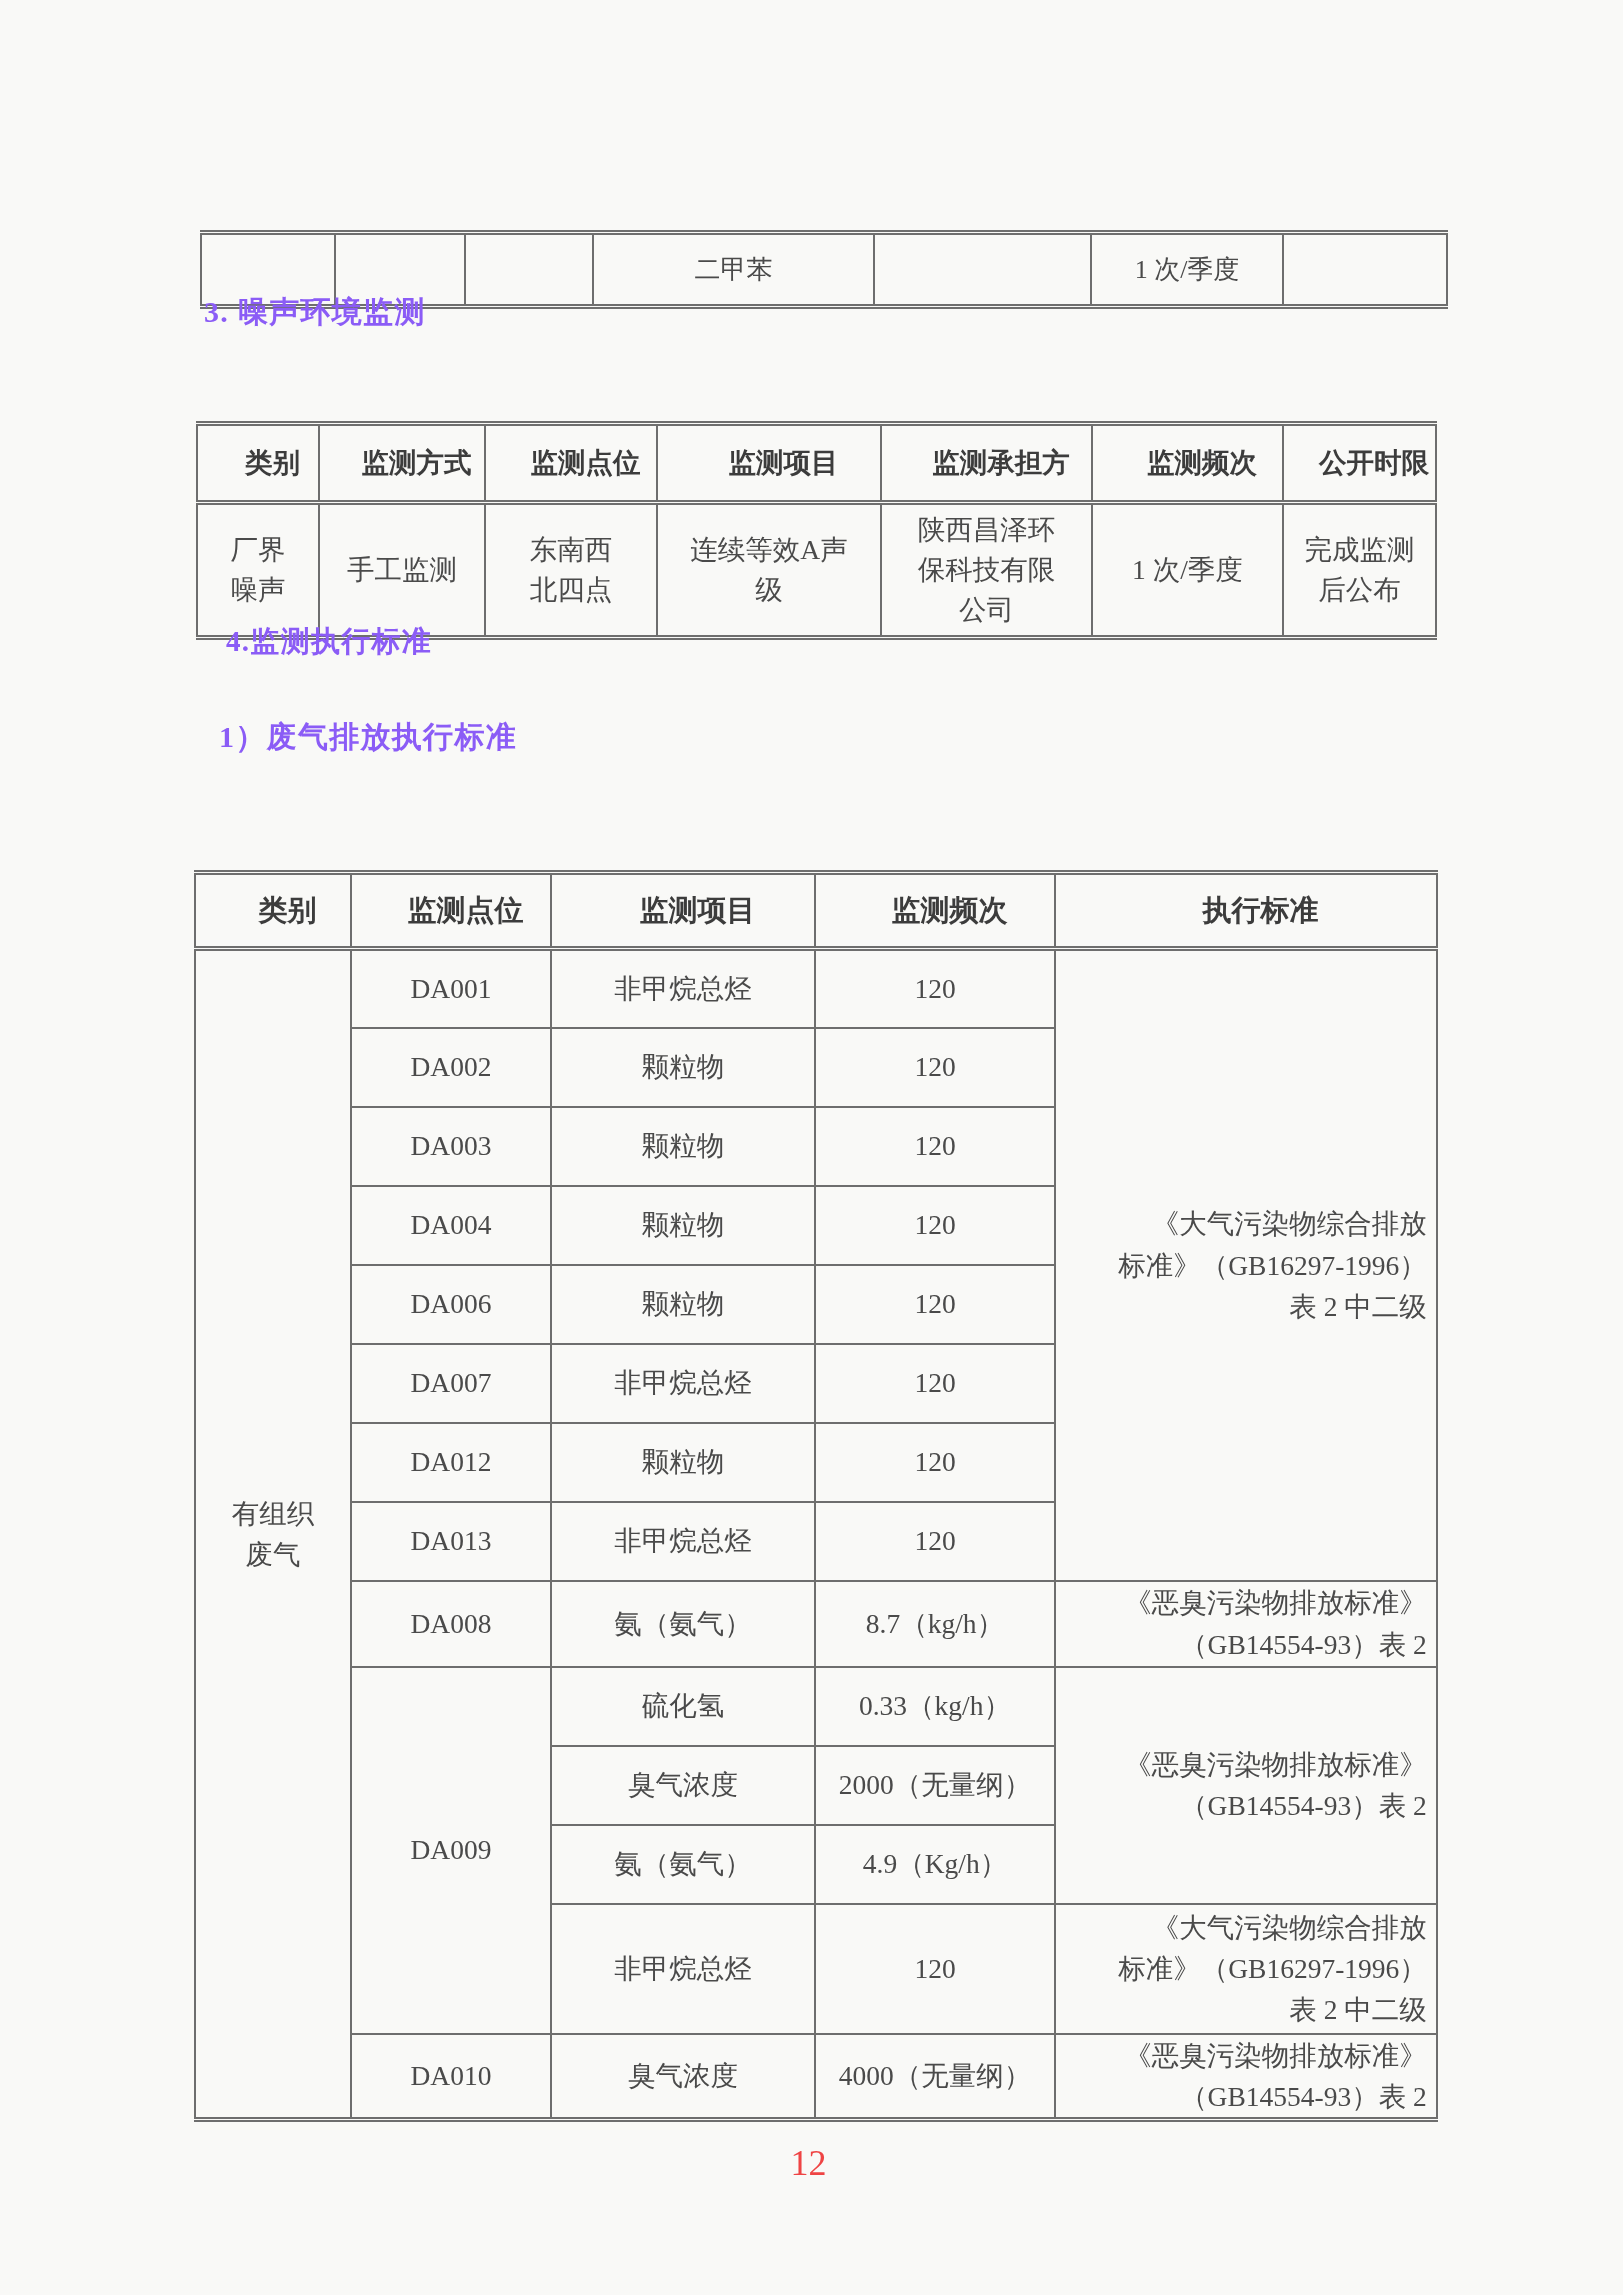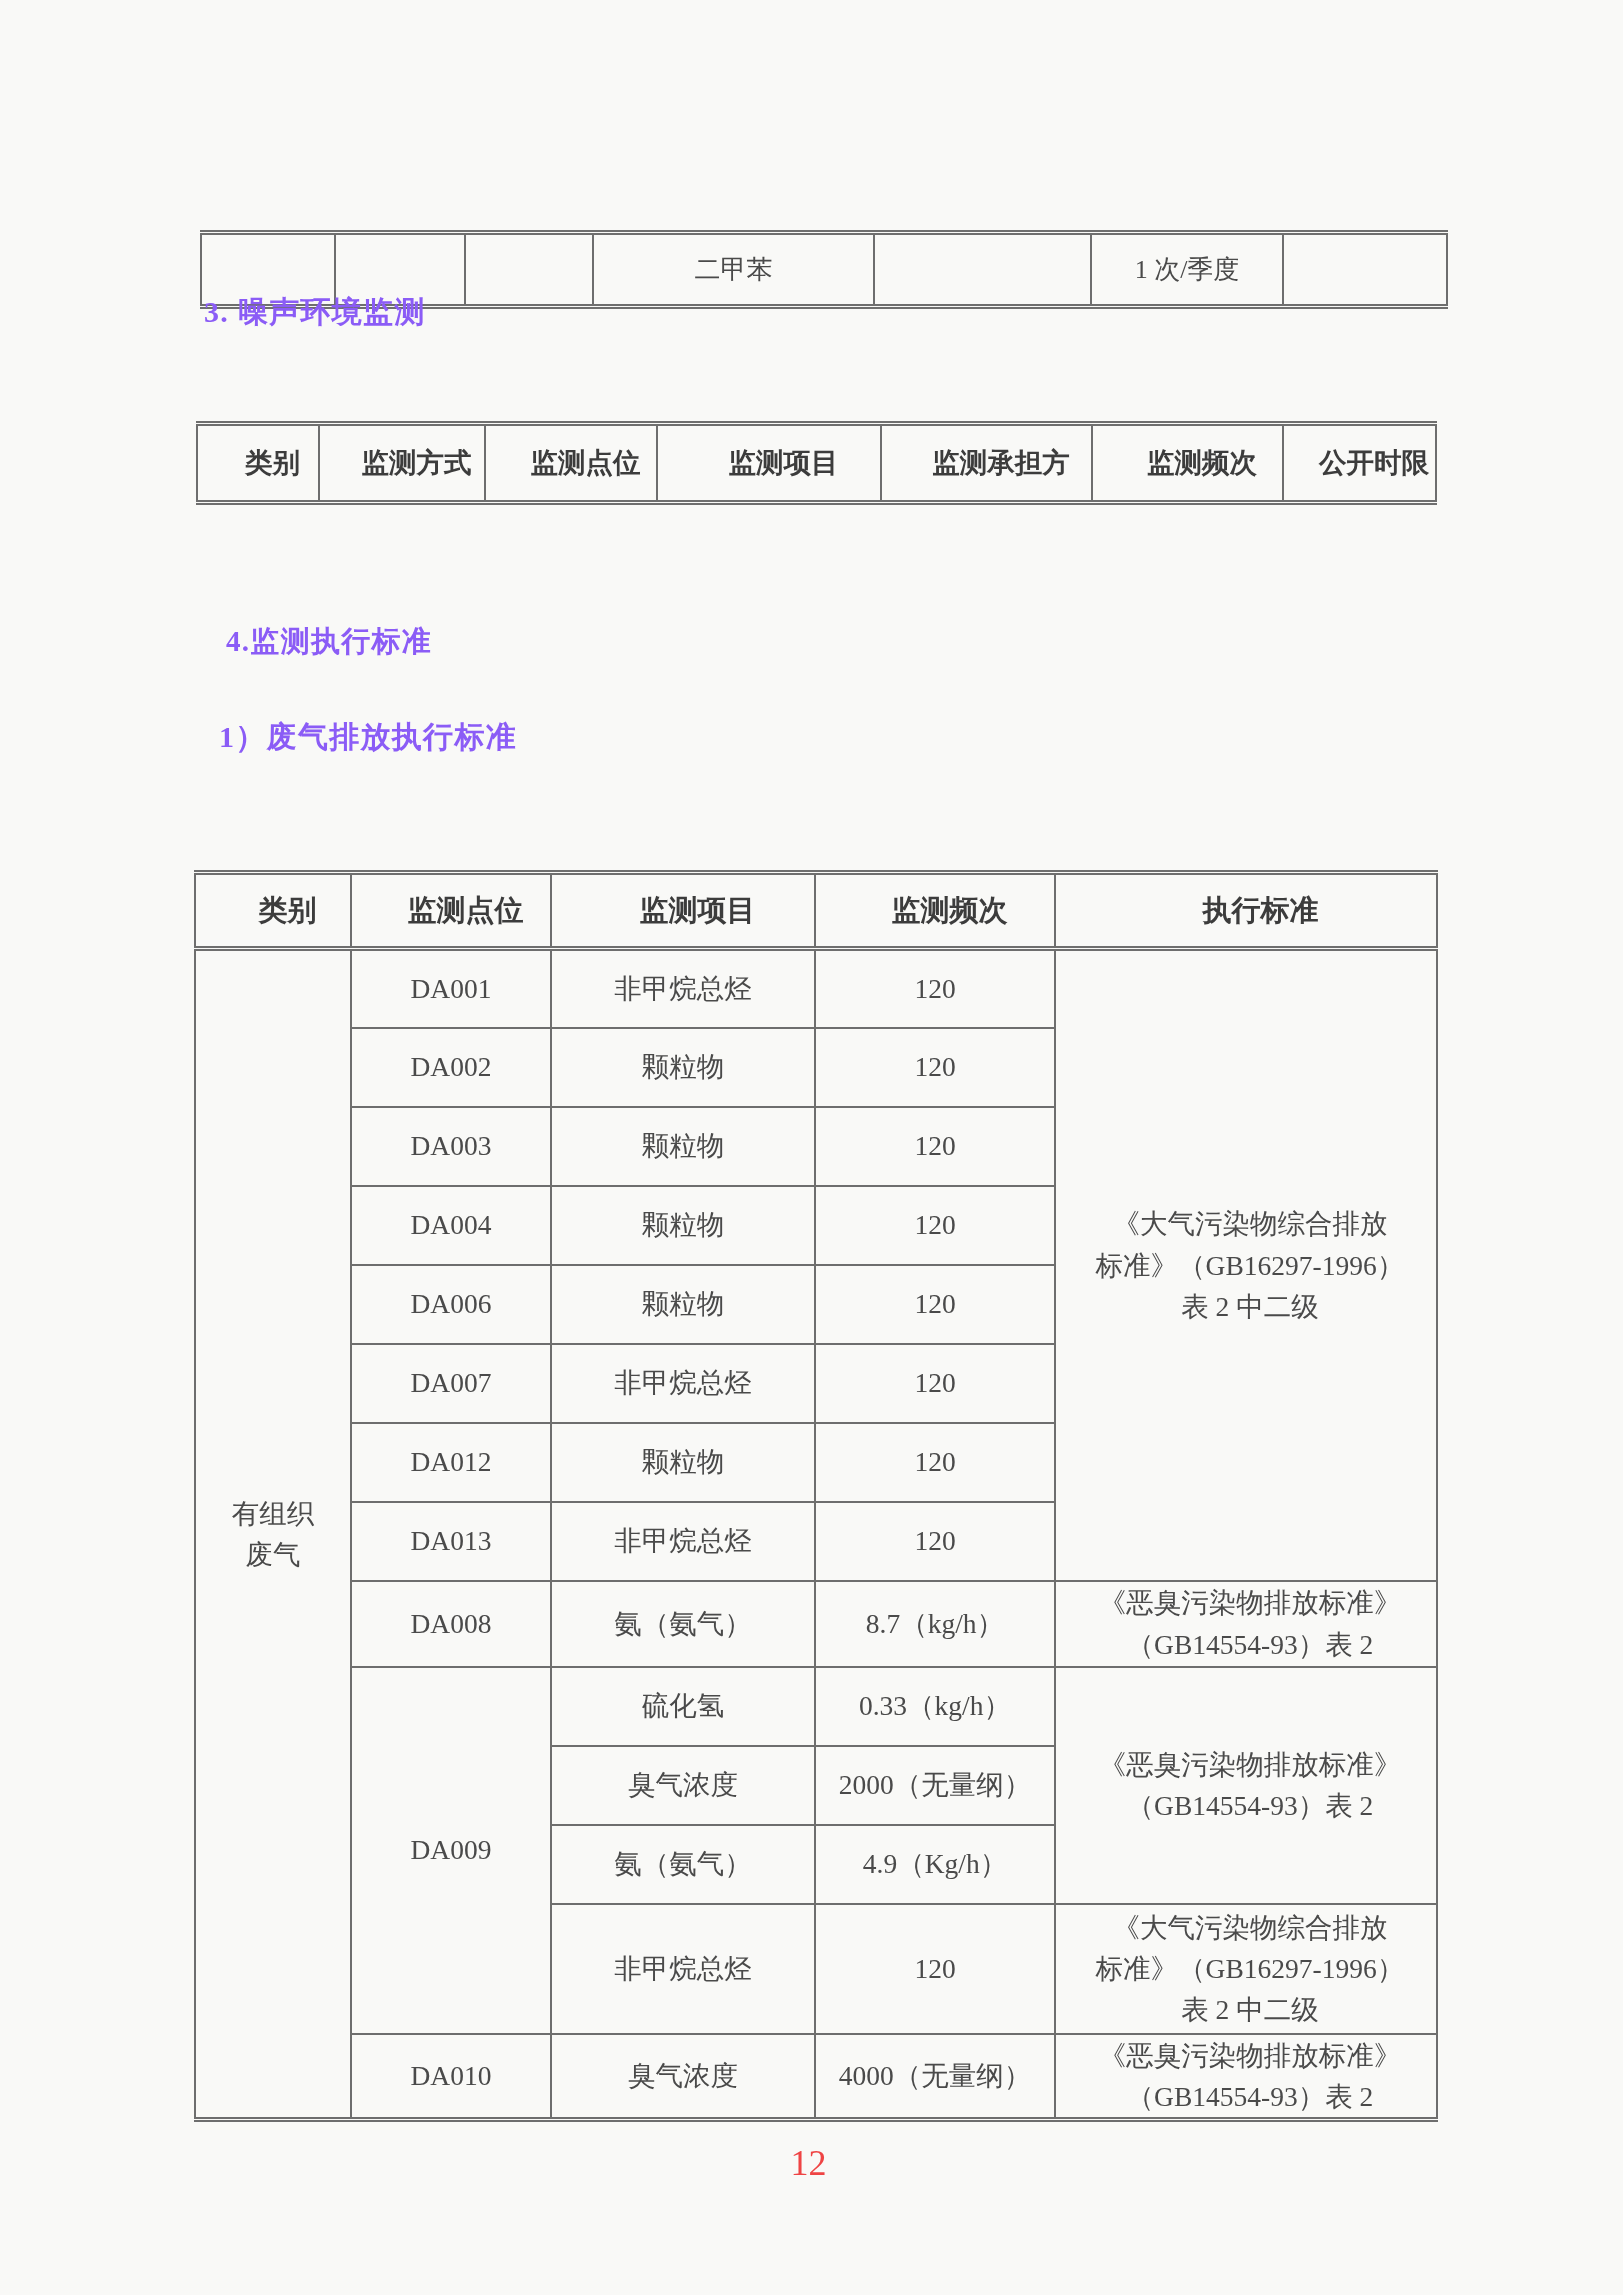--- a/index.html
+++ b/index.html
@@ -33,21 +33,21 @@
   #noise-table { left:196px; top:381px; width:1238px; font-size:27.5px; line-height:1.45; }
   #noise-table .hrow th { height:74px; }
   #noise-table .drow td { height:130px; }
 
   
   #emission-table { left:194px; top:830px; width:1243px; font-size:27.5px; line-height:1.5; }
   #emission-table .hrow th { height:71px; font-size:29px; }
   .h120 { height:79px; }
   .h132 { height:86px; }
   .h199 { height:130px; }
-  .std-cell { text-align:center; padding-left:17px; padding-right:9.2px; }
+  .std-cell { text-align:right; padding-left:17px; padding-right:9.2px; }
 
   .heading {
     position:absolute; font-weight:bold; color:#8b5cf6;
     white-space:nowrap; line-height:1.1; letter-spacing:1.3px;
   }
   #sec3   { left:204px; top:295px;  font-size:30px; }
   #sec4   { left:226px; top:626px;  font-size:29px; }
   #sec4-1 { left:219px; top:720px; font-size:30px; }
 
   #page-num {
@@ -96,20 +96,35 @@
   <tbody>
       <tr class="hrow">
     <th>类别</th>
     <th>监测方式</th>
     <th>监测点位</th>
     <th>监测项目</th>
     <th>监测承担方</th>
     <th>监测频次</th>
     <th>公开时限</th>
   </tr>
+  <tr class="drow">
+    <td>厂界
+噪声</td>
+    <td>手工监测</td>
+    <td>东南西
+北四点</td>
+    <td>连续等效A声
+级</td>
+    <td>陕西昌泽环
+保科技有限
+公司</td>
+    <td>1 次/季度</td>
+    <td>完成监测
+后公布</td>
+  </tr>
 </tbody>
   </table>
 
 <div id="sec4" class="heading">4.监测执行标准</div>
 <div id="sec4-1" class="heading">1）废气排放执行标准</div>
 
 <table id="emission-table" class="dbl-top dbl-bottom hdr-dbl">
   <colgroup>
     <col style="width:156px">
       <col style="width:200px">

